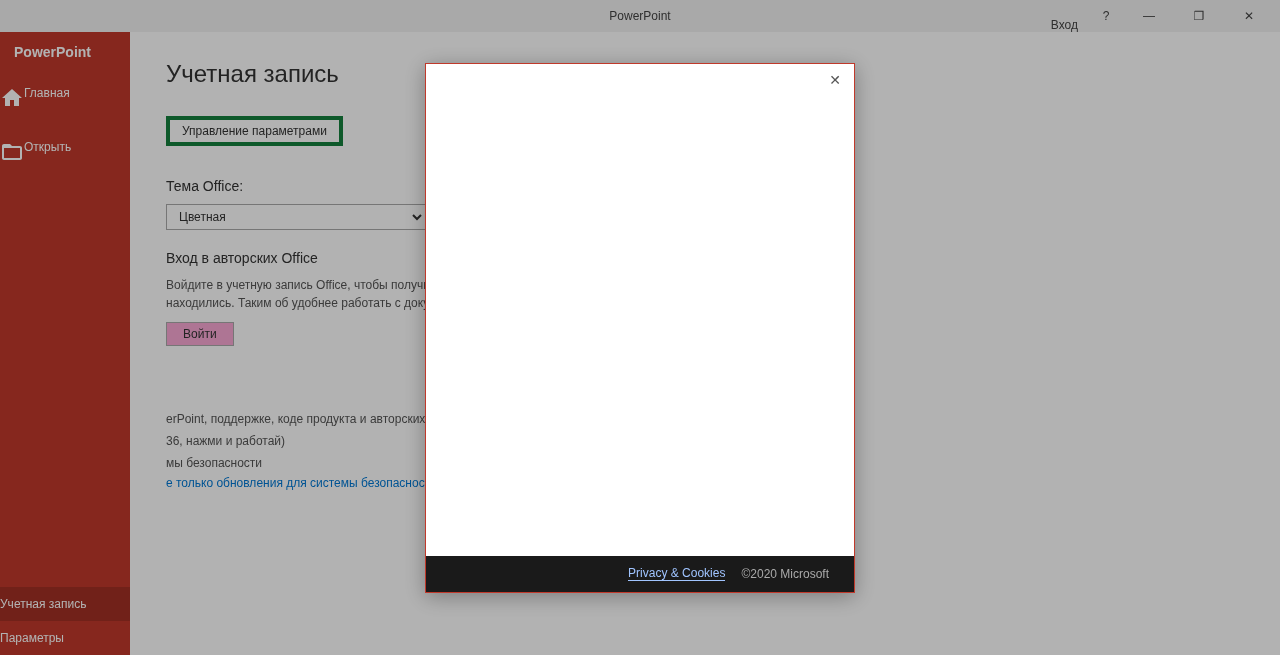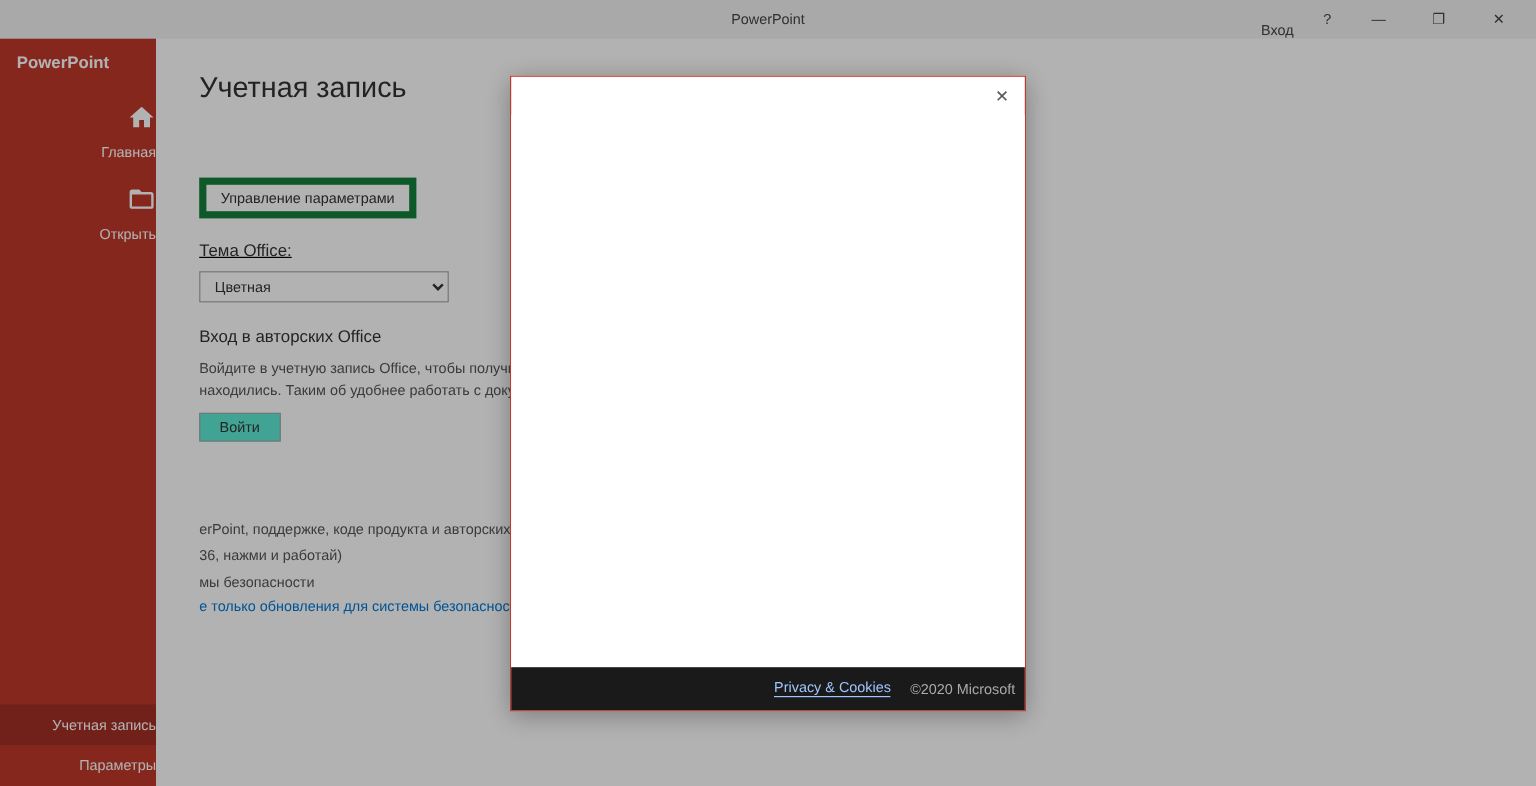--- a/index.html
+++ b/index.html
@@ -86,22 +86,22 @@
       color: white;
       font-size: 14px;
       font-weight: 700;
       letter-spacing: 0;
       padding: 8px 0 16px 0;
       align-self: flex-start;
       padding-left: 14px;
     }
     .sidebar-item {
       display: flex;
-      flex-direction: column;
-      align-items: flex-end;
+      flex-direction: row;
+      align-items: flex-start;
       width: 100%;
       padding: 10px 0;
       cursor: pointer;
       color: white;
     }
     .sidebar-item-icon {
       font-size: 22px;
       margin-bottom: 4px;
       color: white;
     }
@@ -127,48 +127,47 @@
       font-weight: 300;
       color: #333;
       margin-bottom: 28px;
     }
     .section-title {
       font-size: 14px;
       color: #333;
       margin-bottom: 10px;
     }
     .btn-outline {
-      border: 6px solid #15803d;
+      border: 4px solid #15803d;
       background: white;
       padding: 4px 12px;
       font-size: 12px;
       cursor: pointer;
       color: #333;
-      margin-top: 32px;
     }
     .theme-select {
-      width: 208px;
+      width: 260px;
       padding: 4px 8px;
       font-size: 12px;
       border: 1px solid #aaa;
       background: white;
       color: #333;
       margin-bottom: 20px;
     }
     .signin-section { margin-bottom: 28px; }
     .signin-desc {
       font-size: 12px;
       color: #555;
       max-width: 420px;
       line-height: 1.5;
       margin-bottom: 10px;
     }
     .btn-signin {
       border: 1px solid #aaa;
-      background: #5eead4;
+      background: #f9a8d4;
       padding: 4px 16px;
       font-size: 12px;
       cursor: pointer;
       color: #333;
     }
     .product-info {
       margin-top: 20px;
       font-size: 12px;
       color: #555;
     }
@@ -226,21 +225,21 @@
       flex: 1;
       background: white;
       overflow: hidden;
     }
     .dialog-footer {
       height: 36px;
       background: #1a1a1a;
       display: flex;
       align-items: center;
       justify-content: flex-end;
-      padding: 0 8px;
+      padding: 0 25px;
       gap: 16px;
       flex-shrink: 0;
     }
     .dialog-footer-link {
       color: #a0c4ff;
       font-size: 12px;
       cursor: pointer;
       text-decoration: none;
       border-bottom: 1px solid #a0c4ff;
     }
@@ -299,21 +298,21 @@
 
   <div class="content">
     <h1 class="page-title">Учетная запись</h1>
 
     <div>
       <button class="btn-outline">Управление параметрами</button>
     </div>
 
     <br>
 
-    <div style="margin-top: 0; text-decoration: underline;">
+    <div style="margin-top: 14px;">
       <p class="section-title">Тема Office:</p>
       <select class="theme-select">
         <option>Цветная</option>
       </select>
     </div>
 
     <div class="signin-section">
       <p class="section-title">Вход в авторских Office</p>
       <p class="signin-desc">Войдите в учетную запись Office, чтобы получи
 документов, где бы вы ни находились. Таким об

